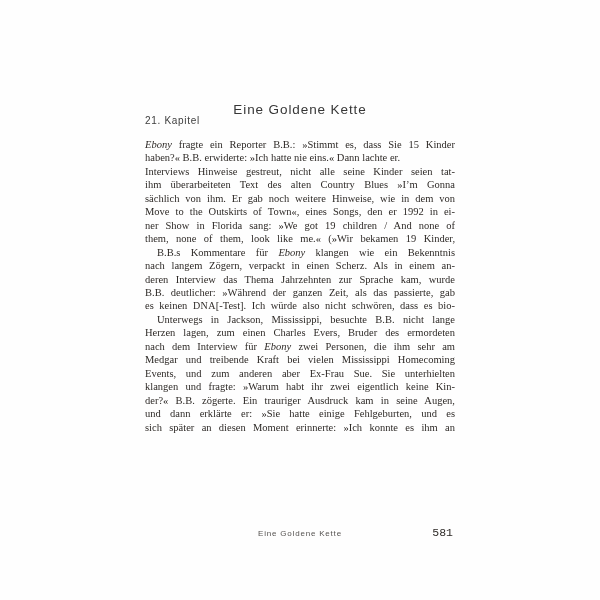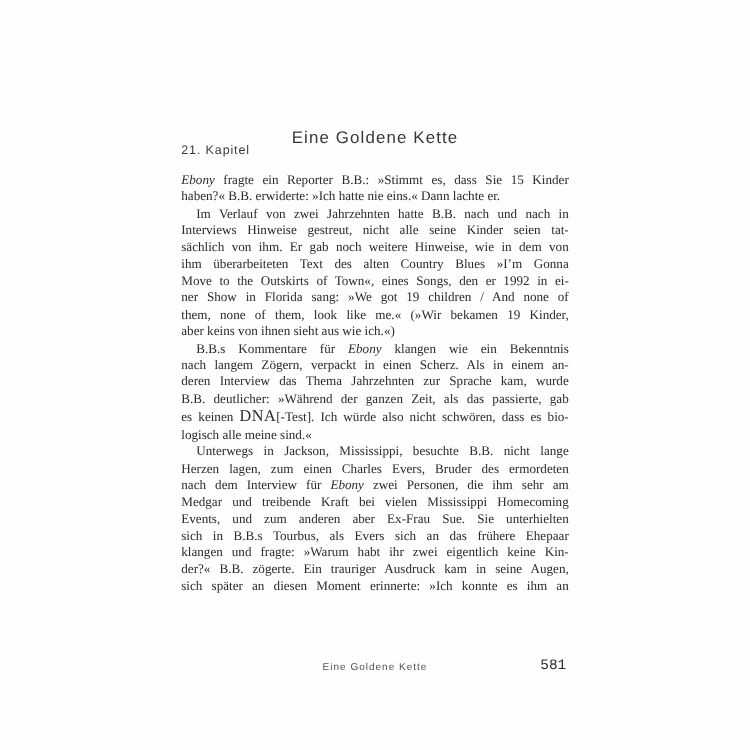--- a/index.html
+++ b/index.html
@@ -61,21 +61,21 @@
     white-space: normal;
   }
   .line.lastline {
     text-align-last: left;
   }
   .line.indent {
     text-indent: 12px;
   }
   .line i { font-style: italic; }
   .line .sc {
-    font-size: 13px;
+    font-size: 10px;
     letter-spacing: 0.4px;
   }
   .footer {
     position: absolute;
     top: 526px;
     left: 0;
     width: 310px;
     height: 16px;
   }
   .running-head {
@@ -107,46 +107,43 @@
     <div class="chapter-number">21. Kapitel</div>
 
     <div class="chapter-title">Eine Goldene Kette</div>
 
     <div class="body-text" id="body-text">
         <div class="para">
           <div class="line"><i>Ebony</i> fragte ein Reporter B.B.: »Stimmt es, dass Sie 15 Kinder</div>
           <div class="line lastline">haben?« B.B. erwiderte: »Ich hatte nie eins.« Dann lachte er.</div>
         </div>
         <div class="para">
-          <div class="line indent">Im Verlauf von zwei Jahrzehnten hatte B.B. nach und nach in</div>
           <div class="line">Interviews Hinweise gestreut, nicht alle seine Kinder seien tat-</div>
+          <div class="line">ihm überarbeiteten Text des alten Country Blues »I’m Gonna</div>
           <div class="line">sächlich von ihm. Er gab noch weitere Hinweise, wie in dem von</div>
-          <div class="line">ihm überarbeiteten Text des alten Country Blues »I’m Gonna</div>
           <div class="line">Move to the Outskirts of Town«, eines Songs, den er 1992 in ei-</div>
           <div class="line">ner Show in Florida sang: »We got 19 children / And none of</div>
           <div class="line">them, none of them, look like me.« (»Wir bekamen 19 Kinder,</div>
-          <div class="line lastline">aber keins von ihnen sieht aus wie ich.«)</div>
         </div>
         <div class="para">
           <div class="line indent">B.B.s Kommentare für <i>Ebony</i> klangen wie ein Bekenntnis</div>
           <div class="line">nach langem Zögern, verpackt in einen Scherz. Als in einem an-</div>
           <div class="line">deren Interview das Thema Jahrzehnten zur Sprache kam, wurde</div>
           <div class="line">B.B. deutlicher: »Während der ganzen Zeit, als das passierte, gab</div>
           <div class="line">es keinen <span class="sc">DNA</span>[-Test]. Ich würde also nicht schwören, dass es bio-</div>
-          <div class="line lastline">logisch alle meine sind.«</div>
         </div>
         <div class="para">
           <div class="line indent">Unterwegs in Jackson, Mississippi, besuchte B.B. nicht lange</div>
           <div class="line">Herzen lagen, zum einen Charles Evers, Bruder des ermordeten</div>
           <div class="line">nach dem Interview für <i>Ebony</i> zwei Personen, die ihm sehr am</div>
           <div class="line">Medgar und treibende Kraft bei vielen Mississippi Homecoming</div>
           <div class="line">Events, und zum anderen aber Ex-Frau Sue. Sie unterhielten</div>
-          <div class="line">sich in B.B.s Tourbus, als Evers sich an das frühere Ehepaar</div>
           <div class="line">klangen und fragte: »Warum habt ihr zwei eigentlich keine Kin-</div>
           <div class="line">der?« B.B. zögerte. Ein trauriger Ausdruck kam in seine Augen,</div>
+          <div class="line">und dann erklärte er: »Sie hatte einige Fehlgeburten, und es</div>
           <div class="line">sich später an diesen Moment erinnerte: »Ich konnte es ihm an</div>
         </div>
       </div>
 
     <div class="footer">
       <div class="running-head">Eine Goldene Kette</div>
       <div class="page-number">581</div>
     </div>
 
   </div>

